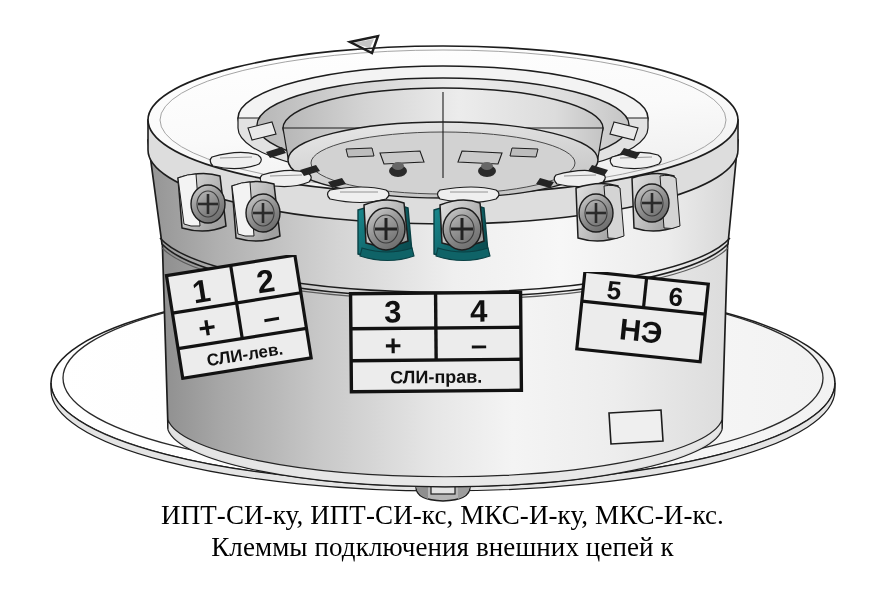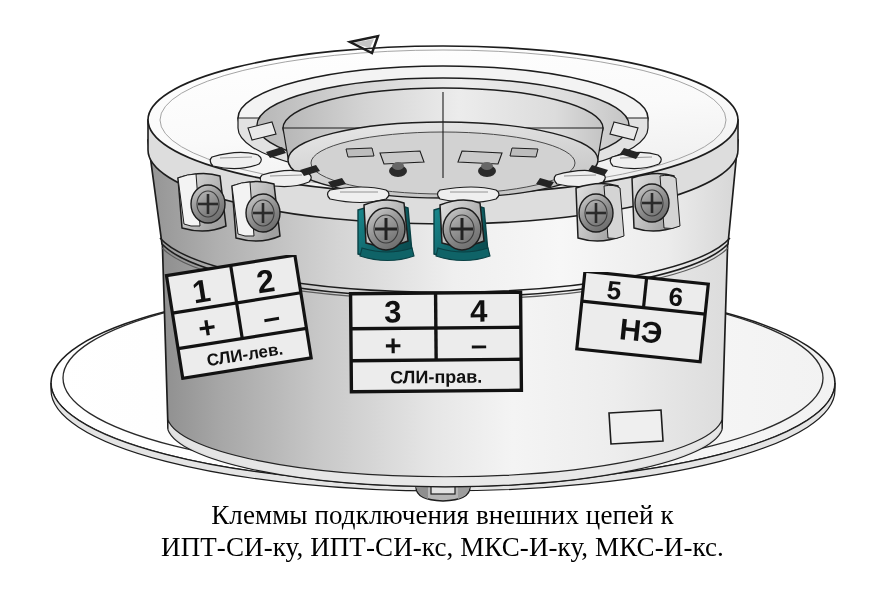--- a/index.html
+++ b/index.html
@@ -342,17 +342,17 @@
       <rect x="8" y="6" width="124" height="78" fill="#ececec" stroke="#121212" stroke-width="3.2"></rect>
       <line x1="8" y1="36" x2="132" y2="36" stroke="#121212" stroke-width="3.2"></line>
       <line x1="70" y1="6" x2="70" y2="36" stroke="#121212" stroke-width="3.2"></line>
       <text x="39" y="31" font-family="'Liberation Sans',sans-serif" font-size="26" font-weight="bold" text-anchor="middle" fill="#111">5</text>
       <text x="101" y="31" font-family="'Liberation Sans',sans-serif" font-size="26" font-weight="bold" text-anchor="middle" fill="#111">6</text>
       <text x="70" y="70" font-family="'Liberation Sans',sans-serif" font-size="30" font-weight="bold" text-anchor="middle" fill="#111">НЭ</text>
     </g>
   </svg>
 
   <div class="caption-block">
+    <div class="caption-line">ИПТ-СИ-ку, ИПТ-СИ-кс, МКС-И-ку, МКС-И-кс.</div>
     <div class="caption-line">Клеммы подключения внешних цепей к</div>
-    <div class="caption-line">ИПТ-СИ-ку, ИПТ-СИ-кс, МКС-И-ку, МКС-И-кс.</div>
   </div>
 
 </div>
 
 </body></html>

